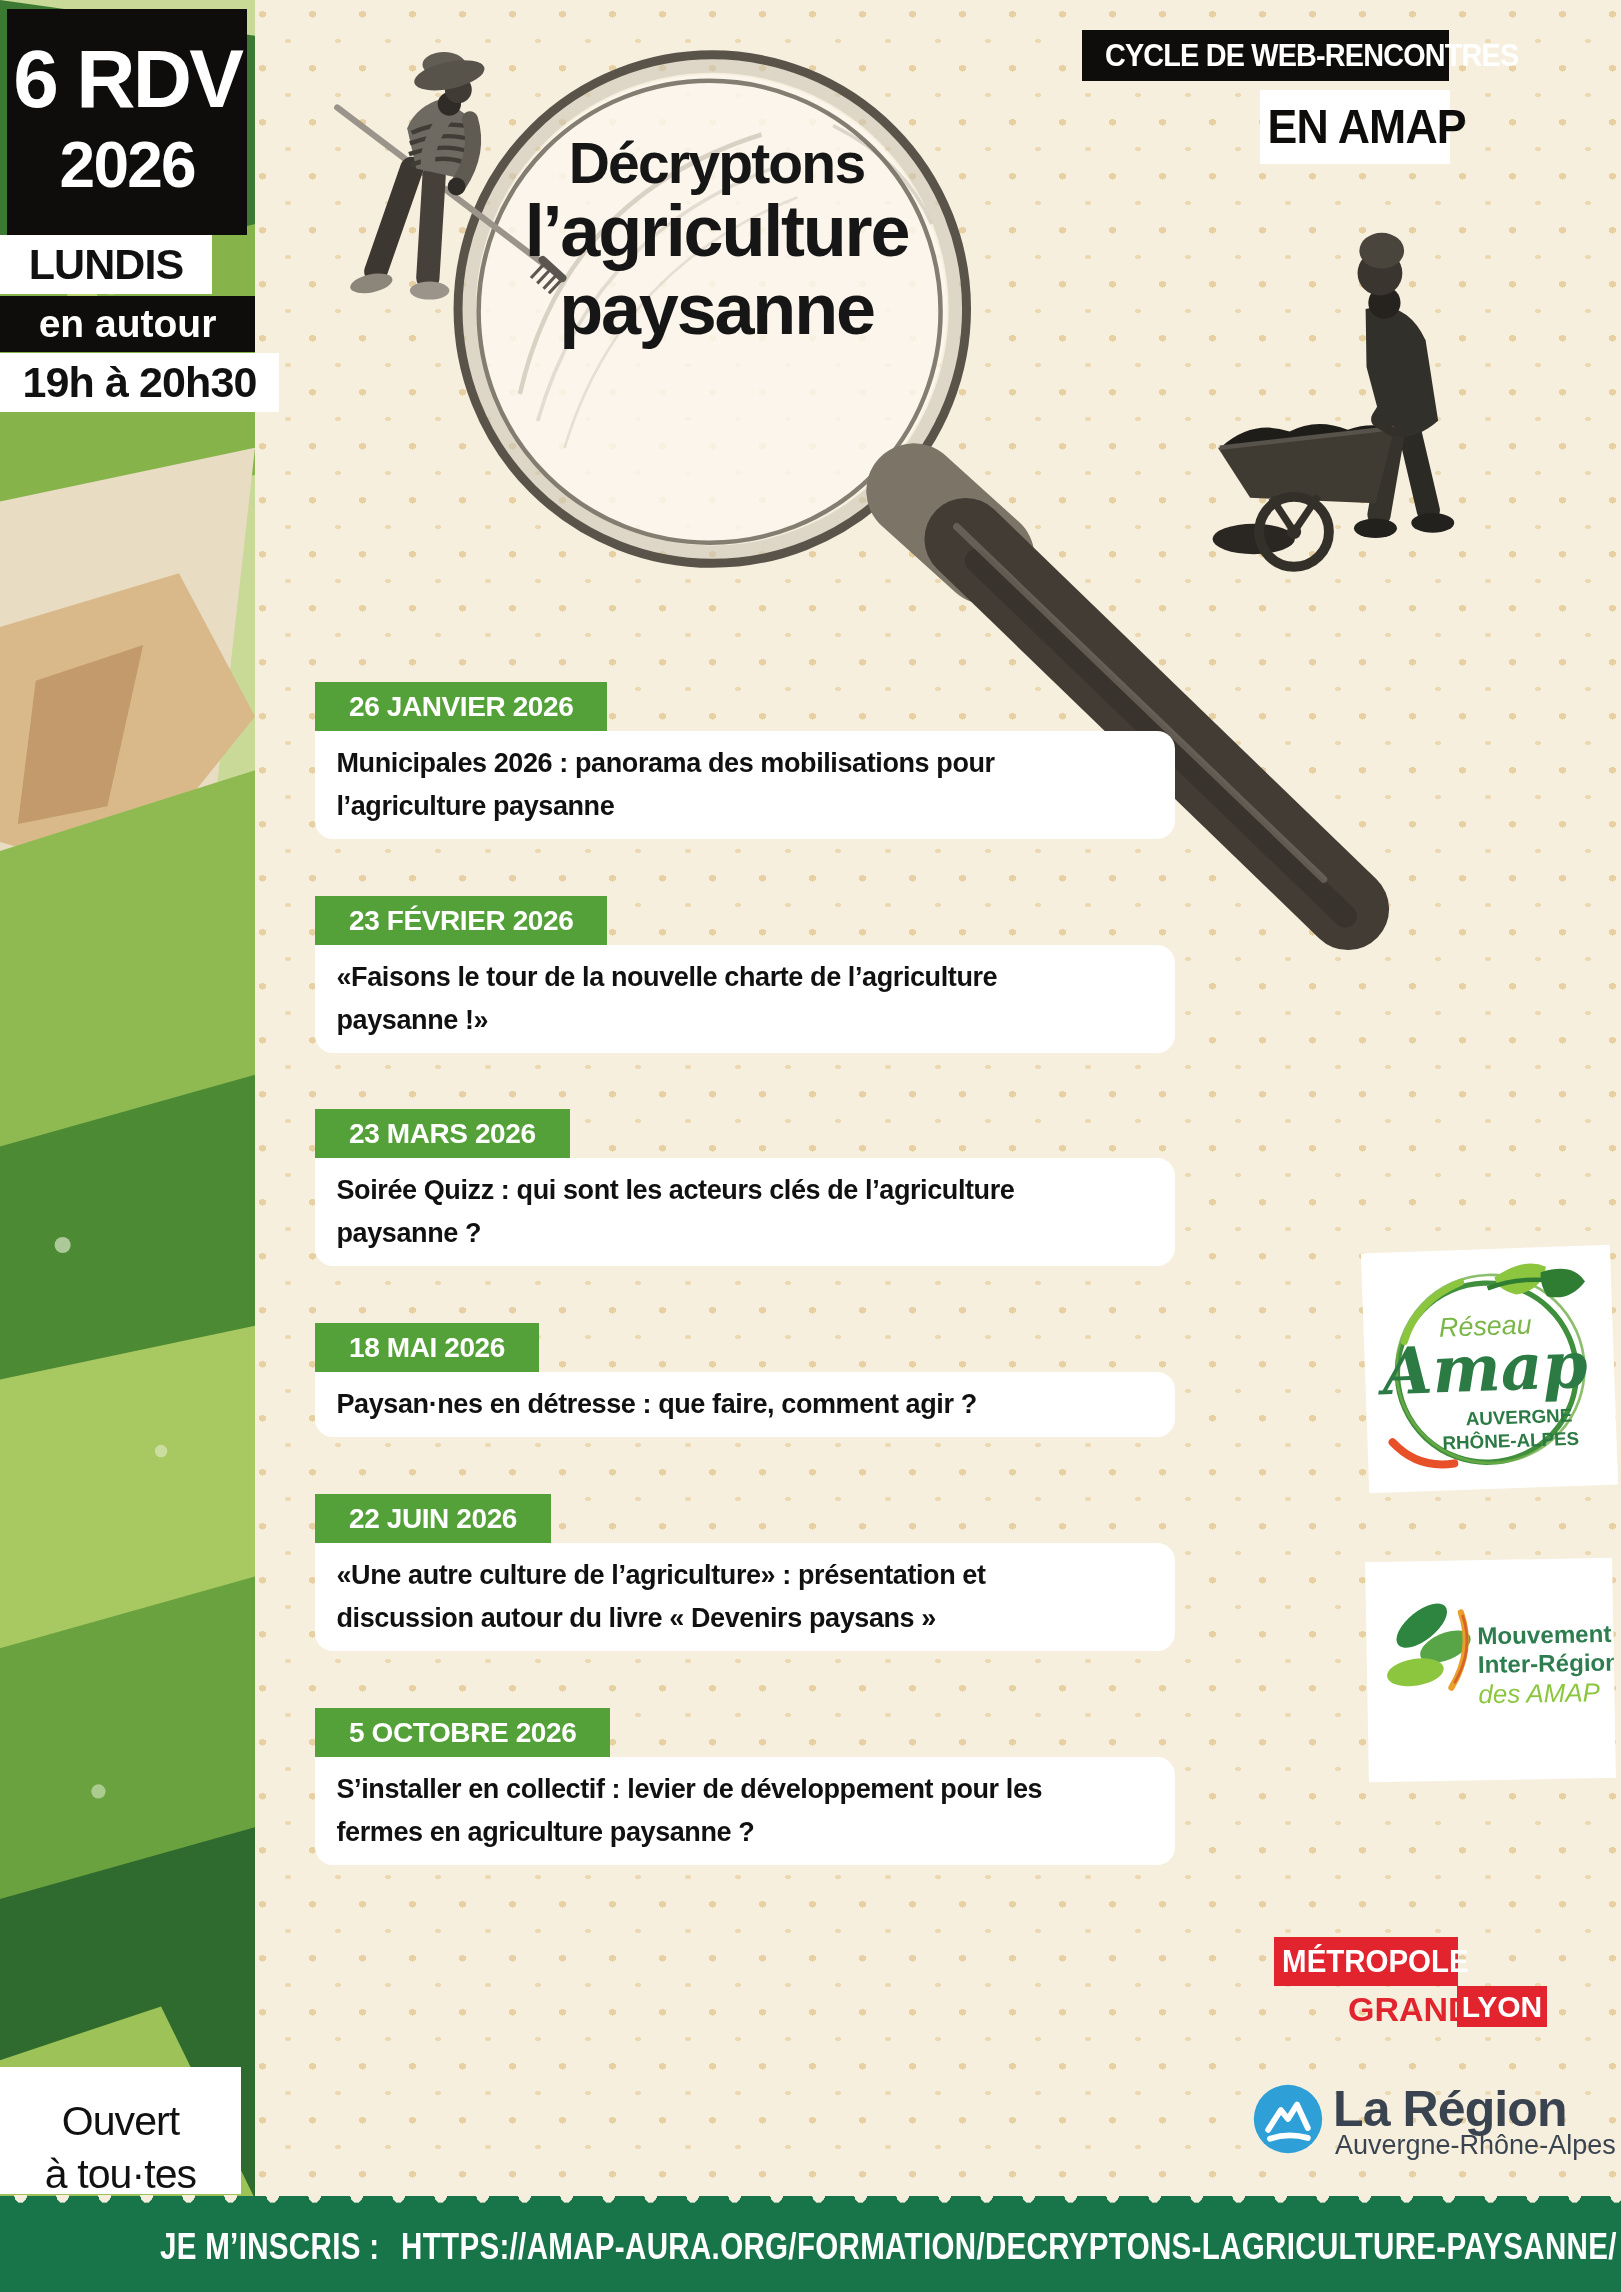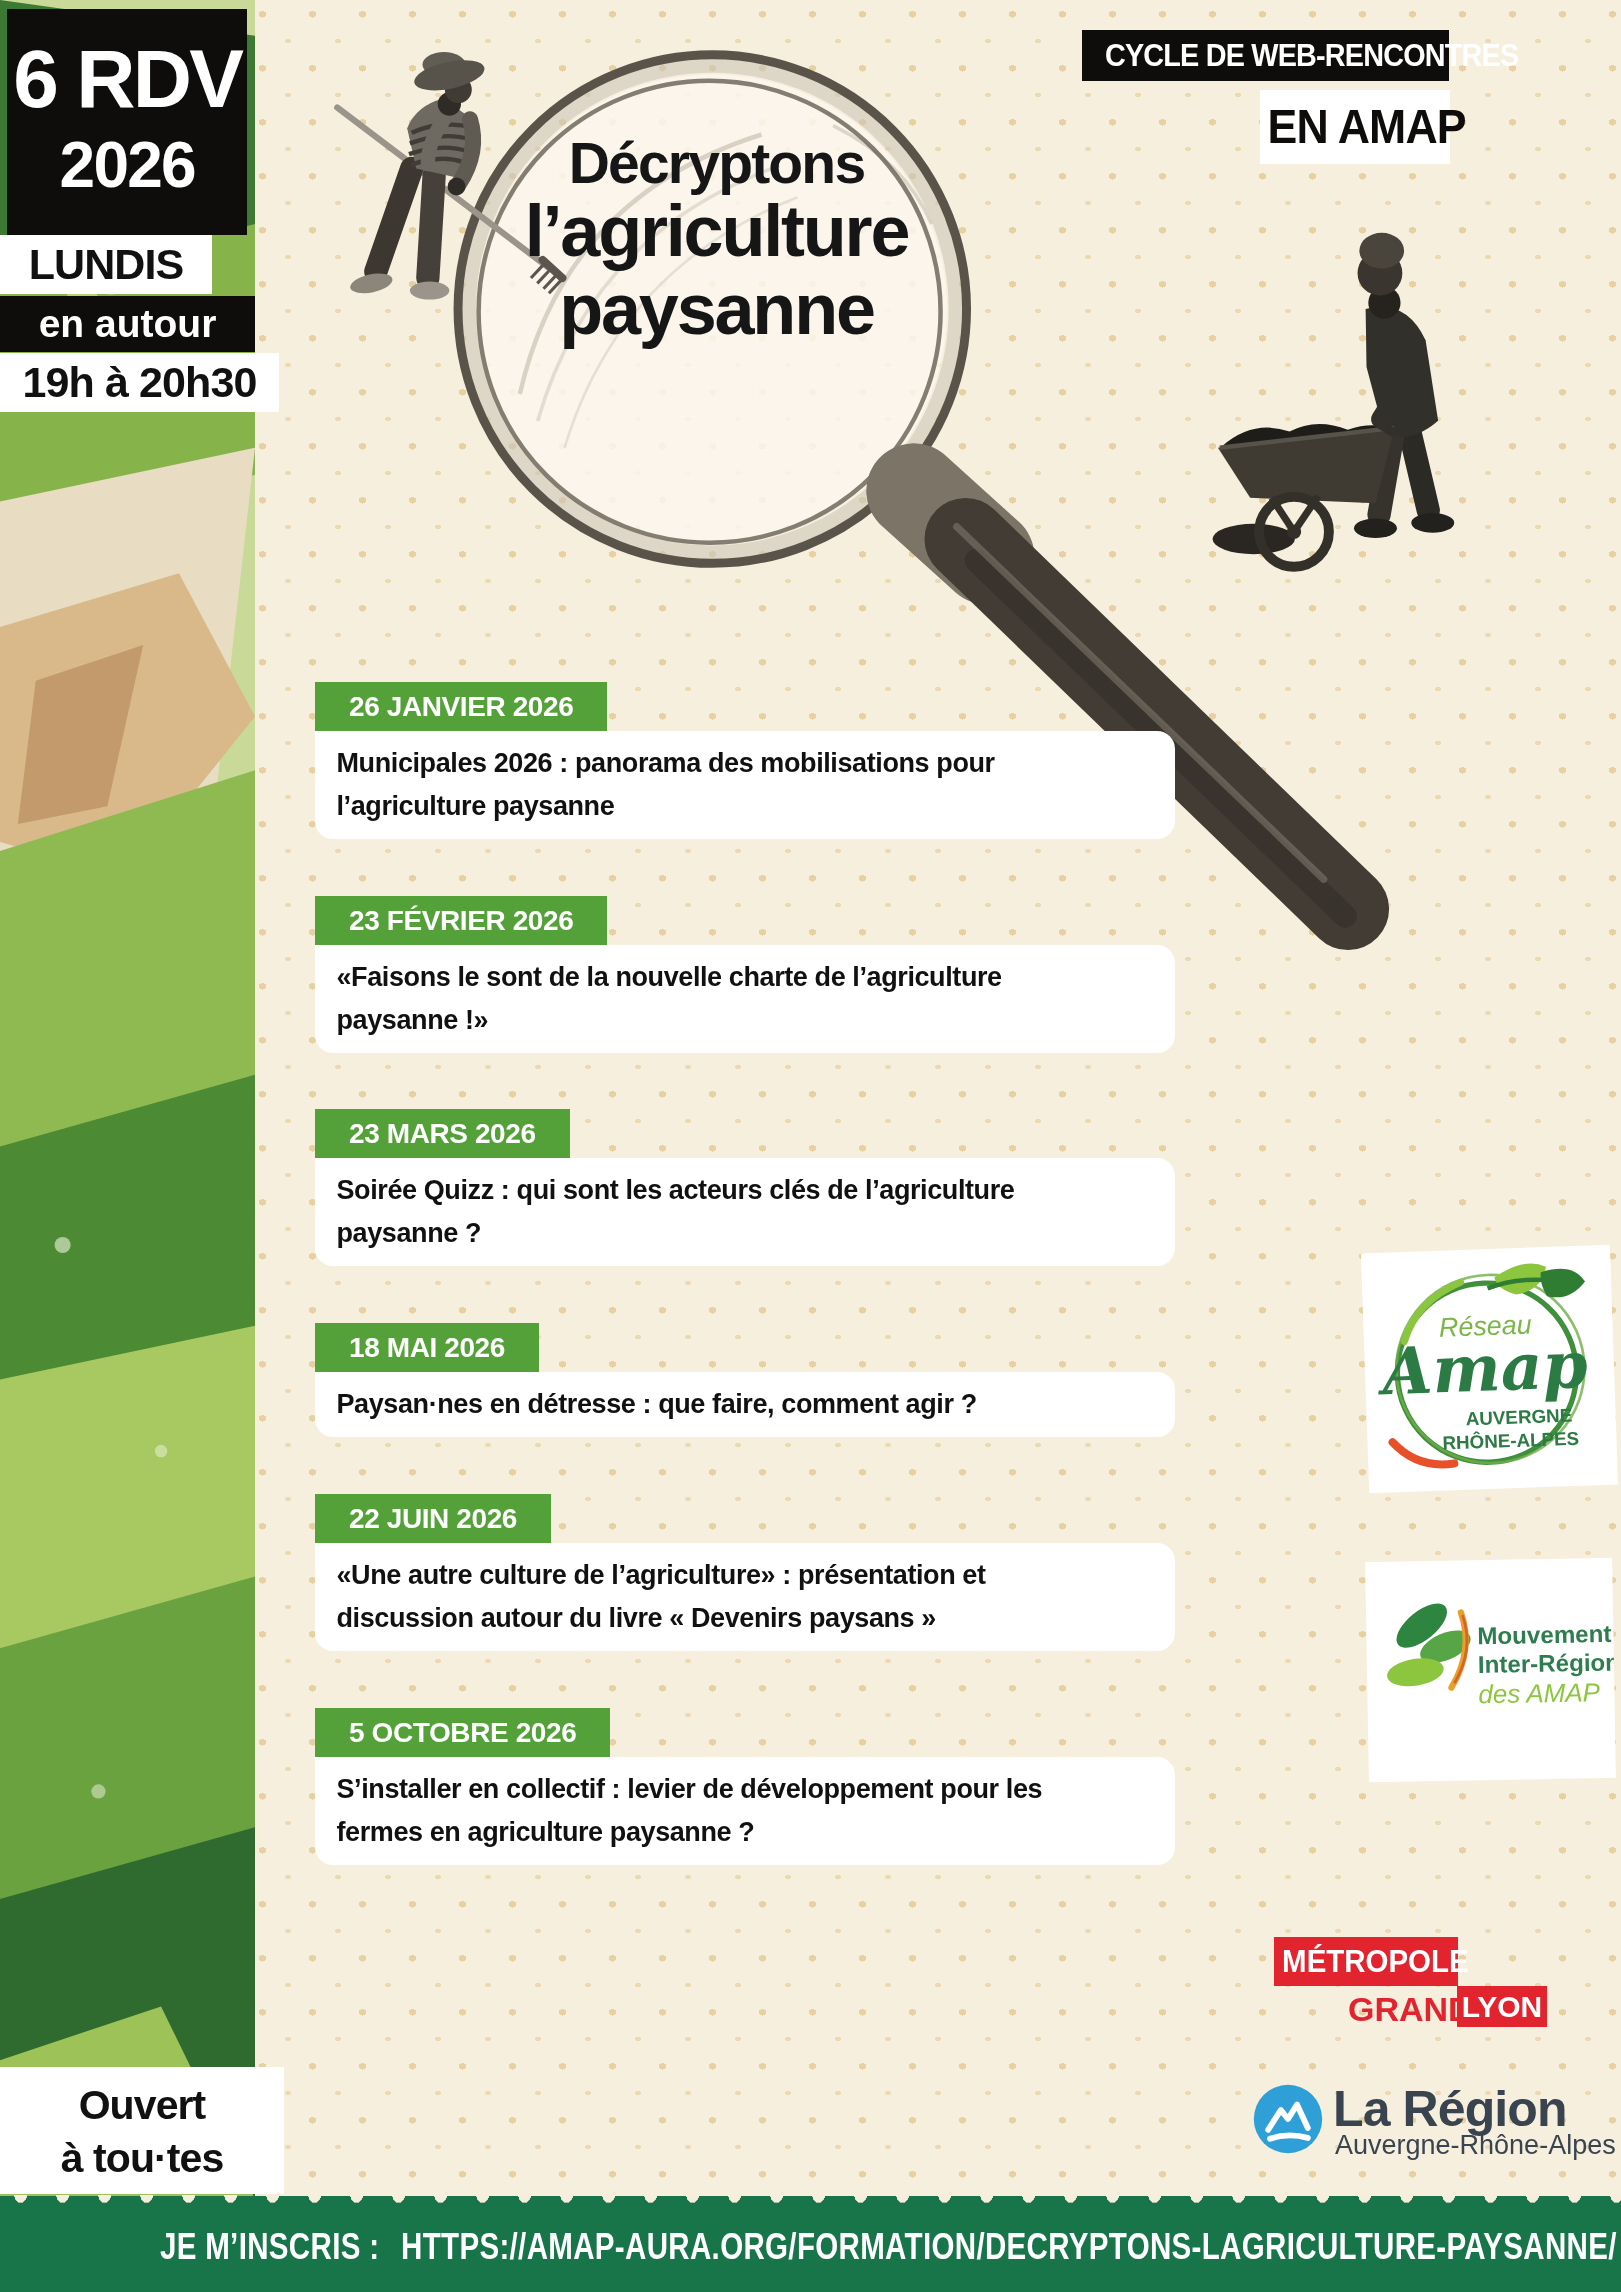--- a/index.html
+++ b/index.html
@@ -43,21 +43,21 @@
   .miramap-card{left:1367px;top:1560px;width:247px;height:220px;transform:rotate(-1deg);}
   
   .gl-box1{left:1274px;top:1937px;width:184px;height:49px;background:#e1242e;color:#fff;text-align:center;}
   .gl-box1 span{display:inline-block;font-weight:bold;font-size:32px;line-height:49px;letter-spacing:0;transform:scaleX(.92);white-space:nowrap;}
   .gl-grand{left:1348px;top:1990px;color:#e1242e;font-weight:bold;font-size:34px;letter-spacing:0;}
   .gl-box2{left:1457px;top:1986px;width:90px;height:41px;background:#e1242e;color:#fff;text-align:center;font-weight:bold;font-size:30px;line-height:41px;}
   
   .region-name{left:1333px;top:2080px;color:#394450;font-weight:bold;font-size:50px;letter-spacing:-0.9px;}
   .region-sub{left:1335px;top:2130px;color:#394450;font-size:27px;letter-spacing:0;}
   
-  .ouvert-box{left:0;top:2067px;width:284px;height:127px;background:#fff;color:#111;text-align:center;font-weight:bold;font-size:41px;line-height:1.3;padding-top:12px;box-sizing:border-box;letter-spacing:-0.9px;}
+  .ouvert-box{left:0;top:2067px;width:241px;height:127px;background:#fff;color:#111;text-align:center;font-weight:normal;font-size:41px;line-height:1.3;padding-top:28px;box-sizing:border-box;letter-spacing:-0.9px;}
   
   .footer{left:0;top:2196px;width:1621px;height:97px;background:#18754a;text-align:center;}
   .footer::before{content:"";position:absolute;left:0;top:-0.9px;width:100%;height:19.7px;
     background-image:radial-gradient(ellipse 9px 10.7px at 20.6px 0px, #f6eedd 70%, transparent 71%);
     background-size:42px 19.7px;background-repeat:repeat-x;}
   .footer-line{display:inline-block;margin-top:30px;color:#fff;font-weight:bold;font-size:36px;white-space:nowrap;transform:scaleX(.82);transform-origin:center;letter-spacing:0.4px;}
   .footer-line .url{margin-left:16px;}
 </style>
 </head>
 <body>
@@ -171,21 +171,21 @@
   <div class="abs event" style="top:682px">
     <div class="event-badge">26 JANVIER 2026</div>
     <div class="event-box">
       <div class="event-title">Municipales 2026 : panorama des mobilisations pour
 l’agriculture paysanne</div>
     </div>
   </div>
   <div class="abs event" style="top:896px">
     <div class="event-badge">23 FÉVRIER 2026</div>
     <div class="event-box">
-      <div class="event-title">«Faisons le sont de la nouvelle charte de l’agriculture
+      <div class="event-title">«Faisons le tour de la nouvelle charte de l’agriculture
 paysanne !»</div>
     </div>
   </div>
   <div class="abs event" style="top:1109px">
     <div class="event-badge">23 MARS 2026</div>
     <div class="event-box">
       <div class="event-title">Soirée Quizz : qui sont les acteurs clés de l’agriculture
 paysanne ?</div>
     </div>
   </div>

